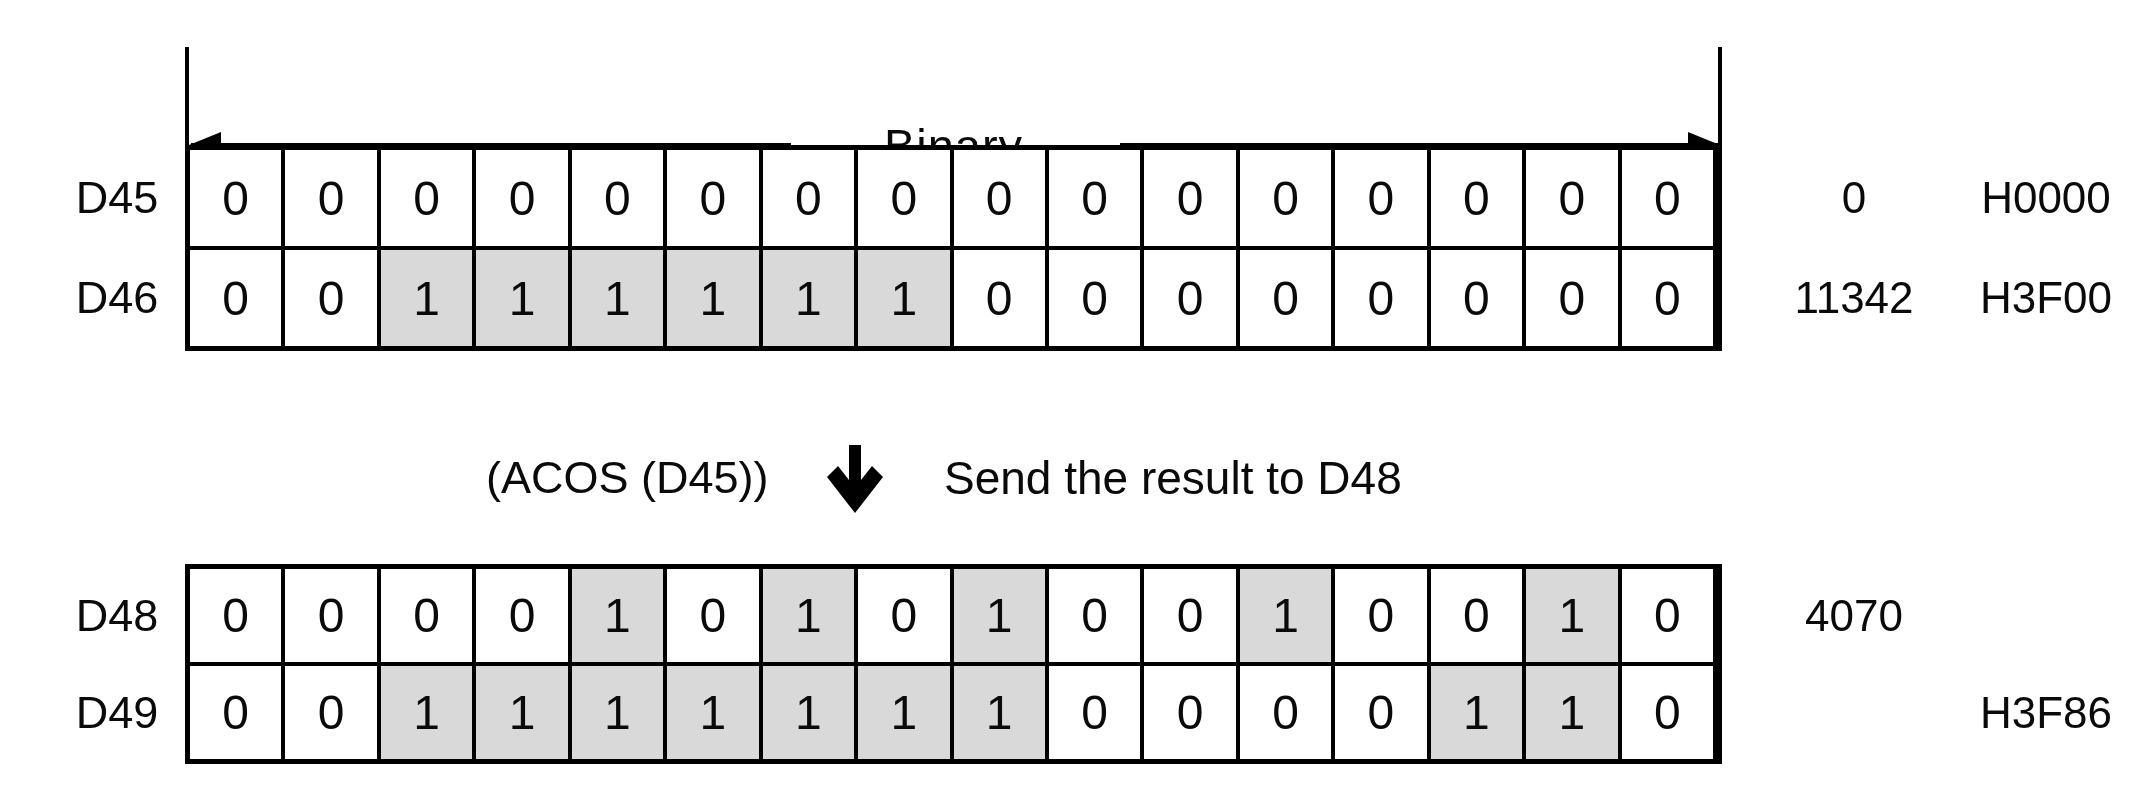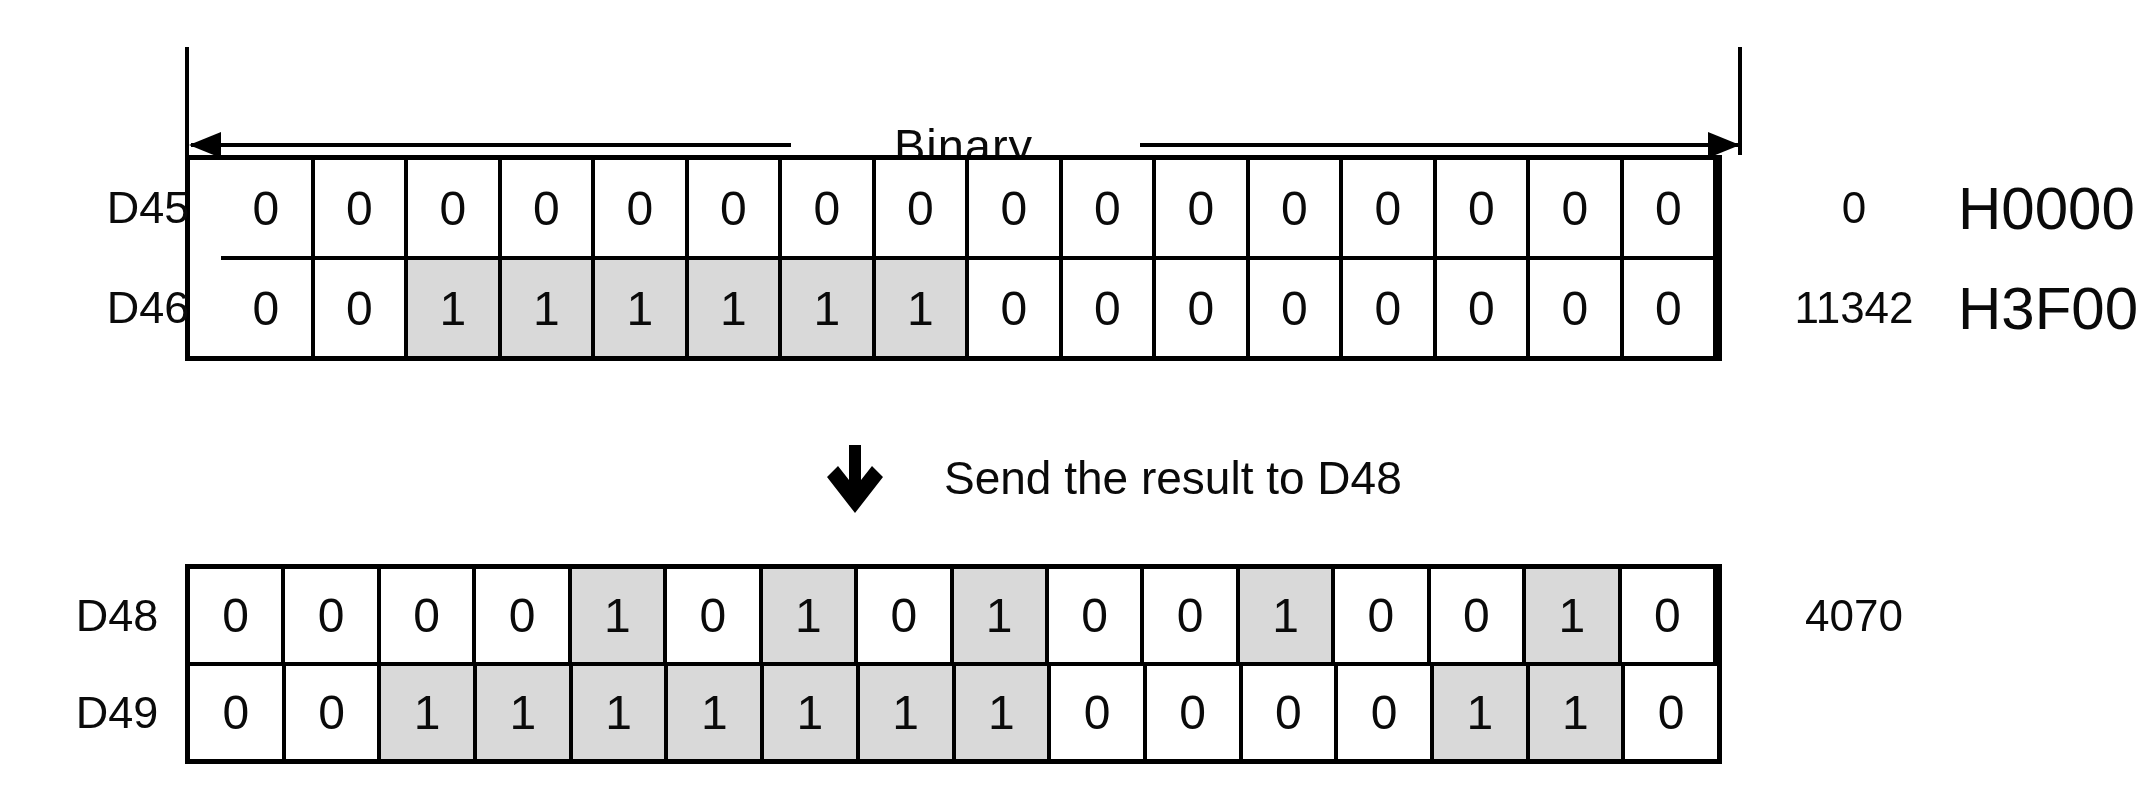--- a/index.html
+++ b/index.html
@@ -4,21 +4,21 @@
 <style>
   html,body{margin:0;padding:0;background:#ffffff;}
   body{
     width:2152px;height:792px;overflow:hidden;
     font-family:"Liberation Sans","DejaVu Sans",sans-serif;
     color:#0a0a0a;
   }
   .canvas{position:relative;width:2152px;height:792px;background:#ffffff;}
 
   
-  .binary-header{position:absolute;left:185px;top:47px;width:1537px;height:108px;padding-left:20px;}
+  .binary-header{position:absolute;left:185px;top:47px;width:1537px;height:108px;}
   .vline{position:absolute;top:0;width:4px;height:108px;background:#000;}
   .vline.left{left:0;}
   .vline.right{right:0;}
   .range-line{position:absolute;top:96px;height:4px;background:#000;}
   .range-line.left-seg{left:6px;width:600px;}
   .range-line.right-seg{right:4px;width:598px;}
   .arrow-head{position:absolute;width:0;height:0;top:-11px;
     border-top:13px solid transparent;border-bottom:13px solid transparent;}
   .arrow-head.west{left:-2px;border-right:32px solid #000;}
   .arrow-head.east{right:-2px;border-left:32px solid #000;}
@@ -33,21 +33,21 @@
   #table-bottom .reg-row{height:93px;}
   .bit-cell{flex:1 1 0;box-sizing:border-box;display:flex;align-items:center;justify-content:center;
     font-size:48px;background:#ffffff;}
   .bit-cell:not(:last-child){border-right:4px solid #000;}
   .bit-cell.shaded{background:#d9d9d9;}
   .reg-label{position:absolute;left:-132px;width:118px;top:50%;transform:translateY(-50%);
     text-align:center;font-size:45px;white-space:nowrap;}
   .reg-dec{position:absolute;left:calc(100% + 61px);width:152px;top:50%;transform:translateY(-50%);
     text-align:center;font-size:44px;white-space:nowrap;}
   .reg-hex{position:absolute;left:calc(100% + 241px);width:176px;top:50%;transform:translateY(-50%);
-    text-align:center;font-size:60px;white-space:nowrap;}
+    text-align:center;font-size:44px;white-space:nowrap;}
 
   
   .op-expr{position:absolute;left:486px;top:478px;transform:translateY(-50%);
     font-size:45px;white-space:nowrap;}
   .op-arrow{position:absolute;left:826px;top:445px;width:58px;height:68px;}
   .op-caption{position:absolute;left:944px;top:478px;transform:translateY(-50%);
     font-size:46px;white-space:nowrap;}
 </style>
 </head>
 <body>
@@ -59,21 +59,21 @@
     <div class="vline right"></div>
     <div class="range-line left-seg">
       <div class="arrow-head west"></div>
     </div>
     <span class="binary-label">Binary</span>
     <div class="range-line right-seg">
       <div class="arrow-head east"></div>
     </div>
   </div>
 
-  <div id="table-top" class="reg-table" style="top:155px;padding-left:31px;">
+  <div id="table-top" class="reg-table" style="top:145px;">
       <div class="reg-row">
         <span class="reg-label">D45</span>
         <div class="bit-cell">0</div>
         <div class="bit-cell">0</div>
         <div class="bit-cell">0</div>
         <div class="bit-cell">0</div>
         <div class="bit-cell">0</div>
         <div class="bit-cell">0</div>
         <div class="bit-cell">0</div>
         <div class="bit-cell">0</div>
@@ -104,20 +104,21 @@
         <div class="bit-cell">0</div>
         <div class="bit-cell">0</div>
         <div class="bit-cell">0</div>
         <div class="bit-cell">0</div>
         <div class="bit-cell">0</div>
         <span class="reg-dec">11342</span>
         <span class="reg-hex">H3F00</span>
       </div>
     </div>
 
+  <span class="op-expr">(ACOS (D45))</span>
   <svg class="op-arrow" viewBox="0 0 58 68">
     <path fill="#000000" d="M29 68 L57 32 L46 21 L35 35 L35 0 L23 0 L23 35 L12 21 L1 32 Z"></path>
   </svg>
   <span class="op-caption">Send the result to D48</span>
 
   <div id="table-bottom" class="reg-table" style="top:552px;margin-top:12px;">
       <div class="reg-row">
         <span class="reg-label">D48</span>
         <div class="bit-cell">0</div>
         <div class="bit-cell">0</div>
@@ -148,16 +149,17 @@
         <div class="bit-cell shaded">1</div>
         <div class="bit-cell shaded">1</div>
         <div class="bit-cell shaded">1</div>
         <div class="bit-cell">0</div>
         <div class="bit-cell">0</div>
         <div class="bit-cell">0</div>
         <div class="bit-cell">0</div>
         <div class="bit-cell shaded">1</div>
         <div class="bit-cell shaded">1</div>
         <div class="bit-cell">0</div>
+        <span class="reg-hex">H3F86</span>
       </div>
     </div>
 
 </div>
 
 </body></html>

